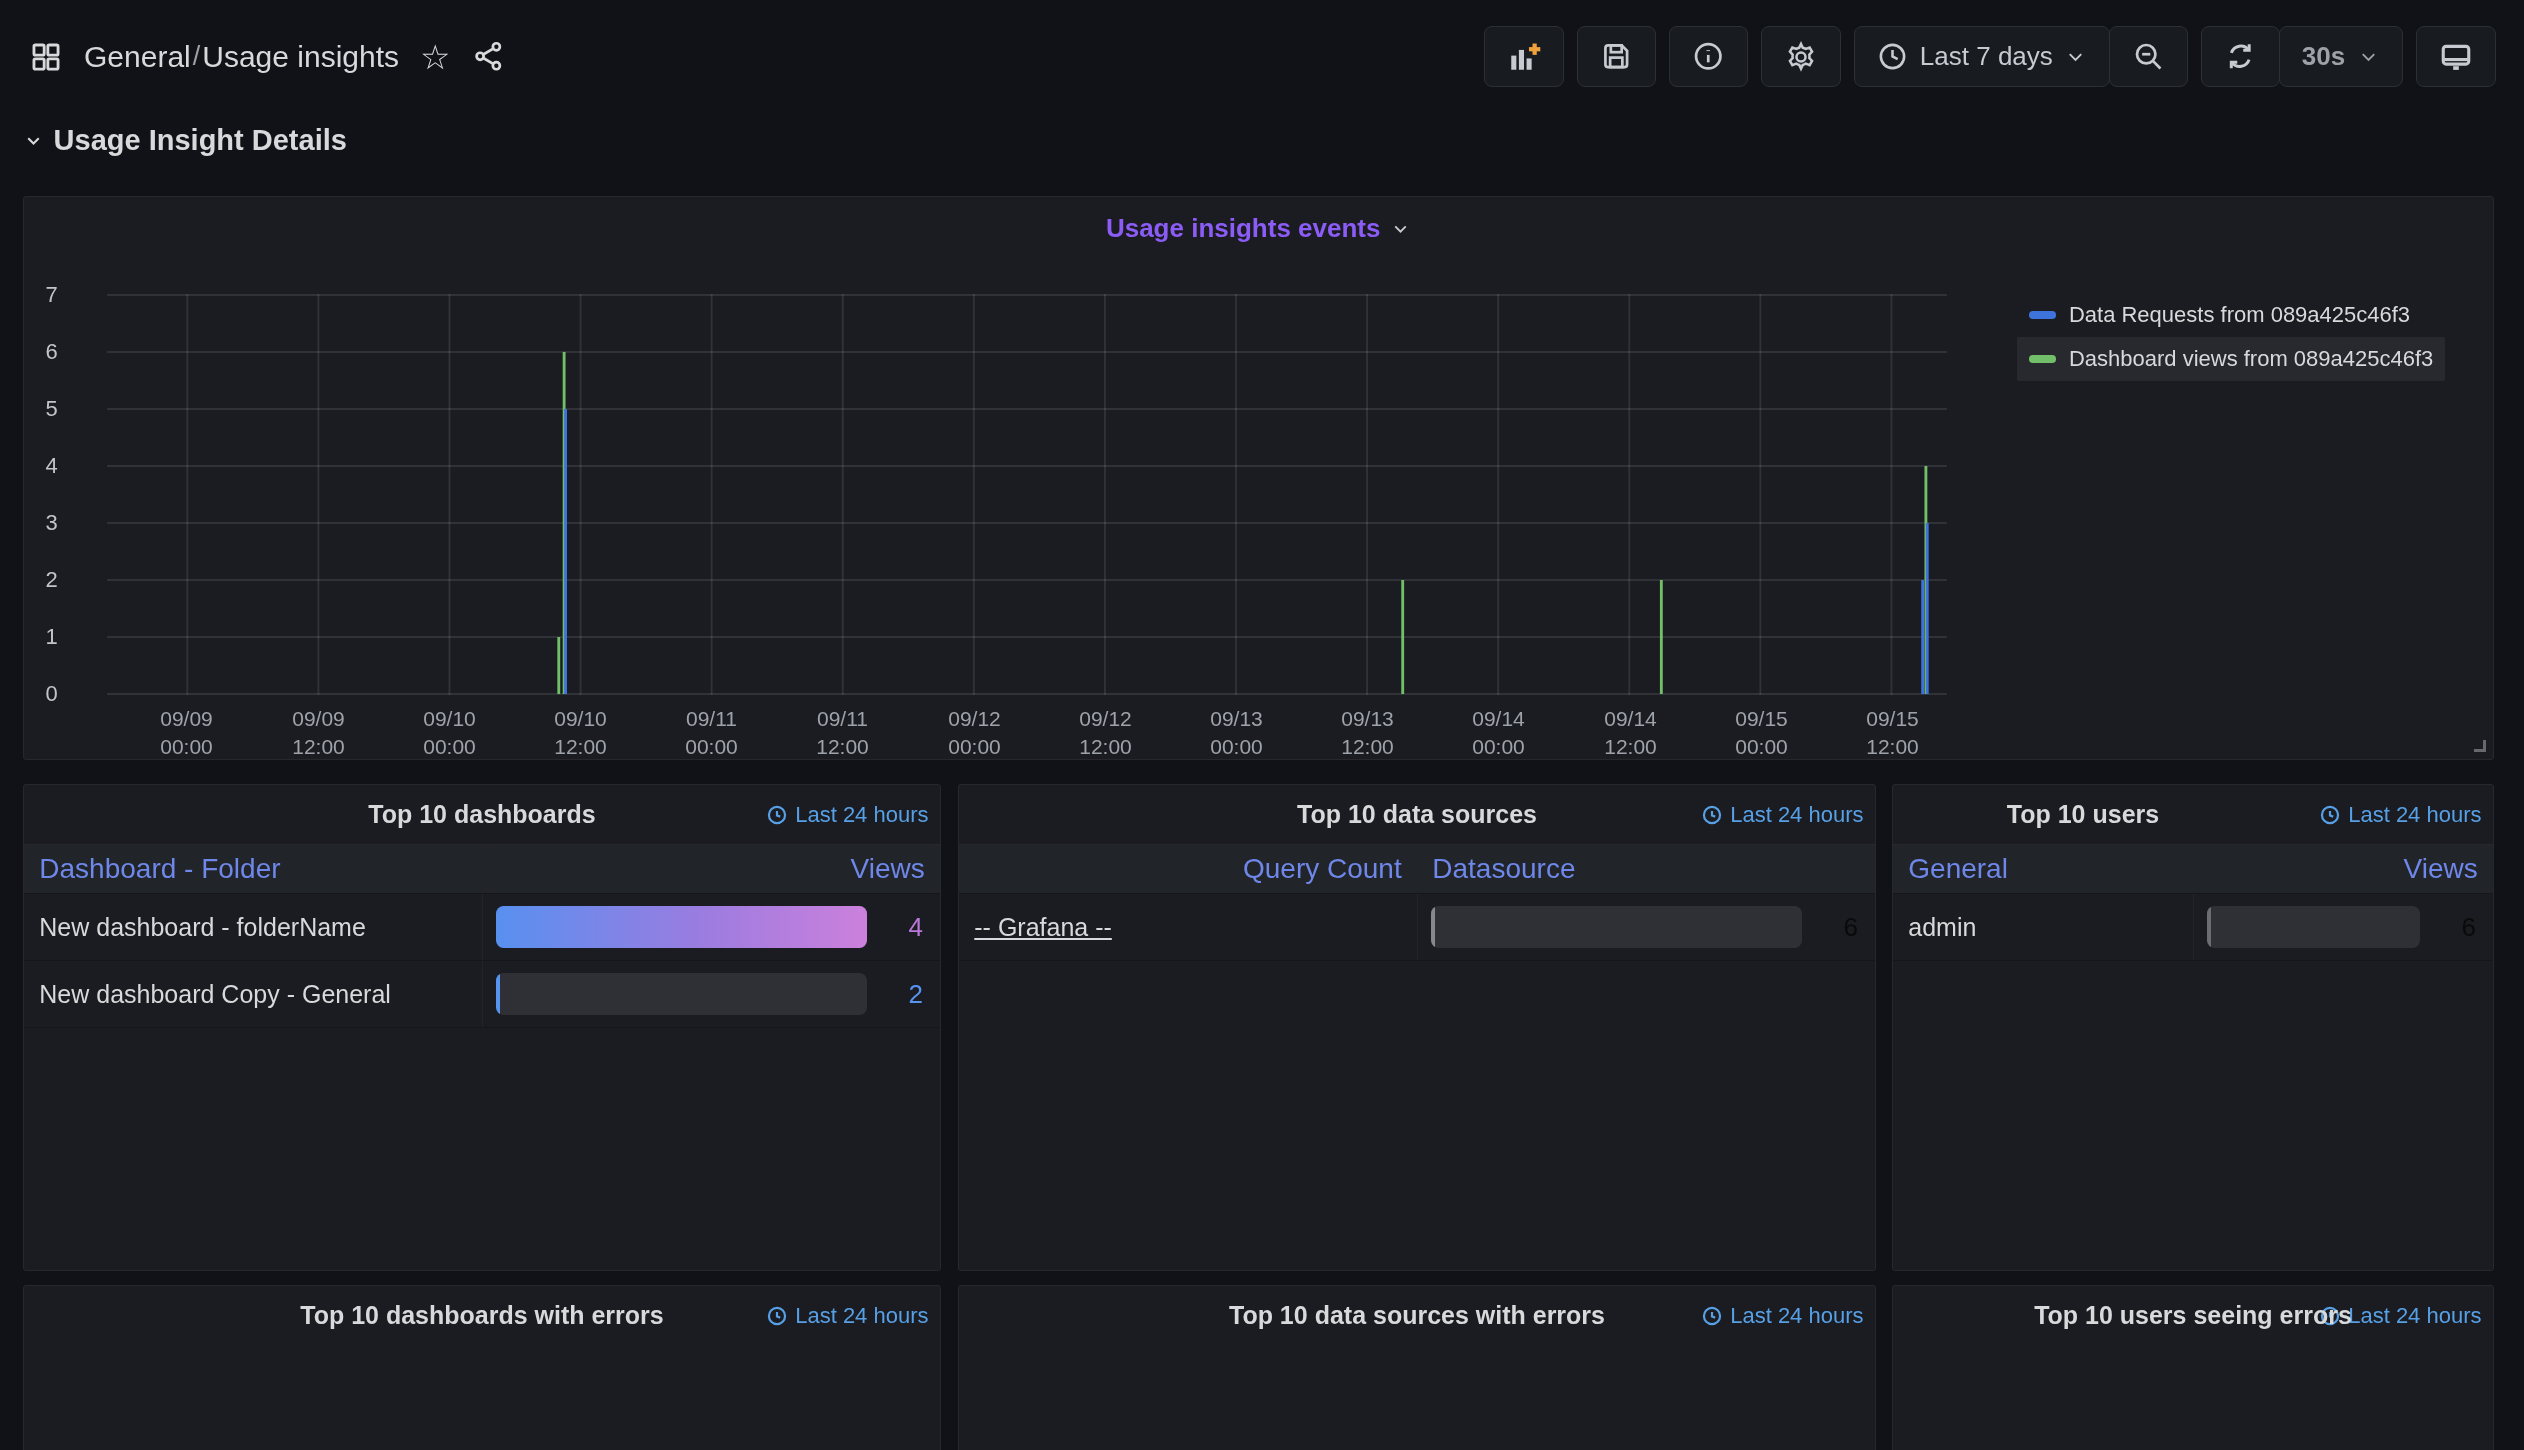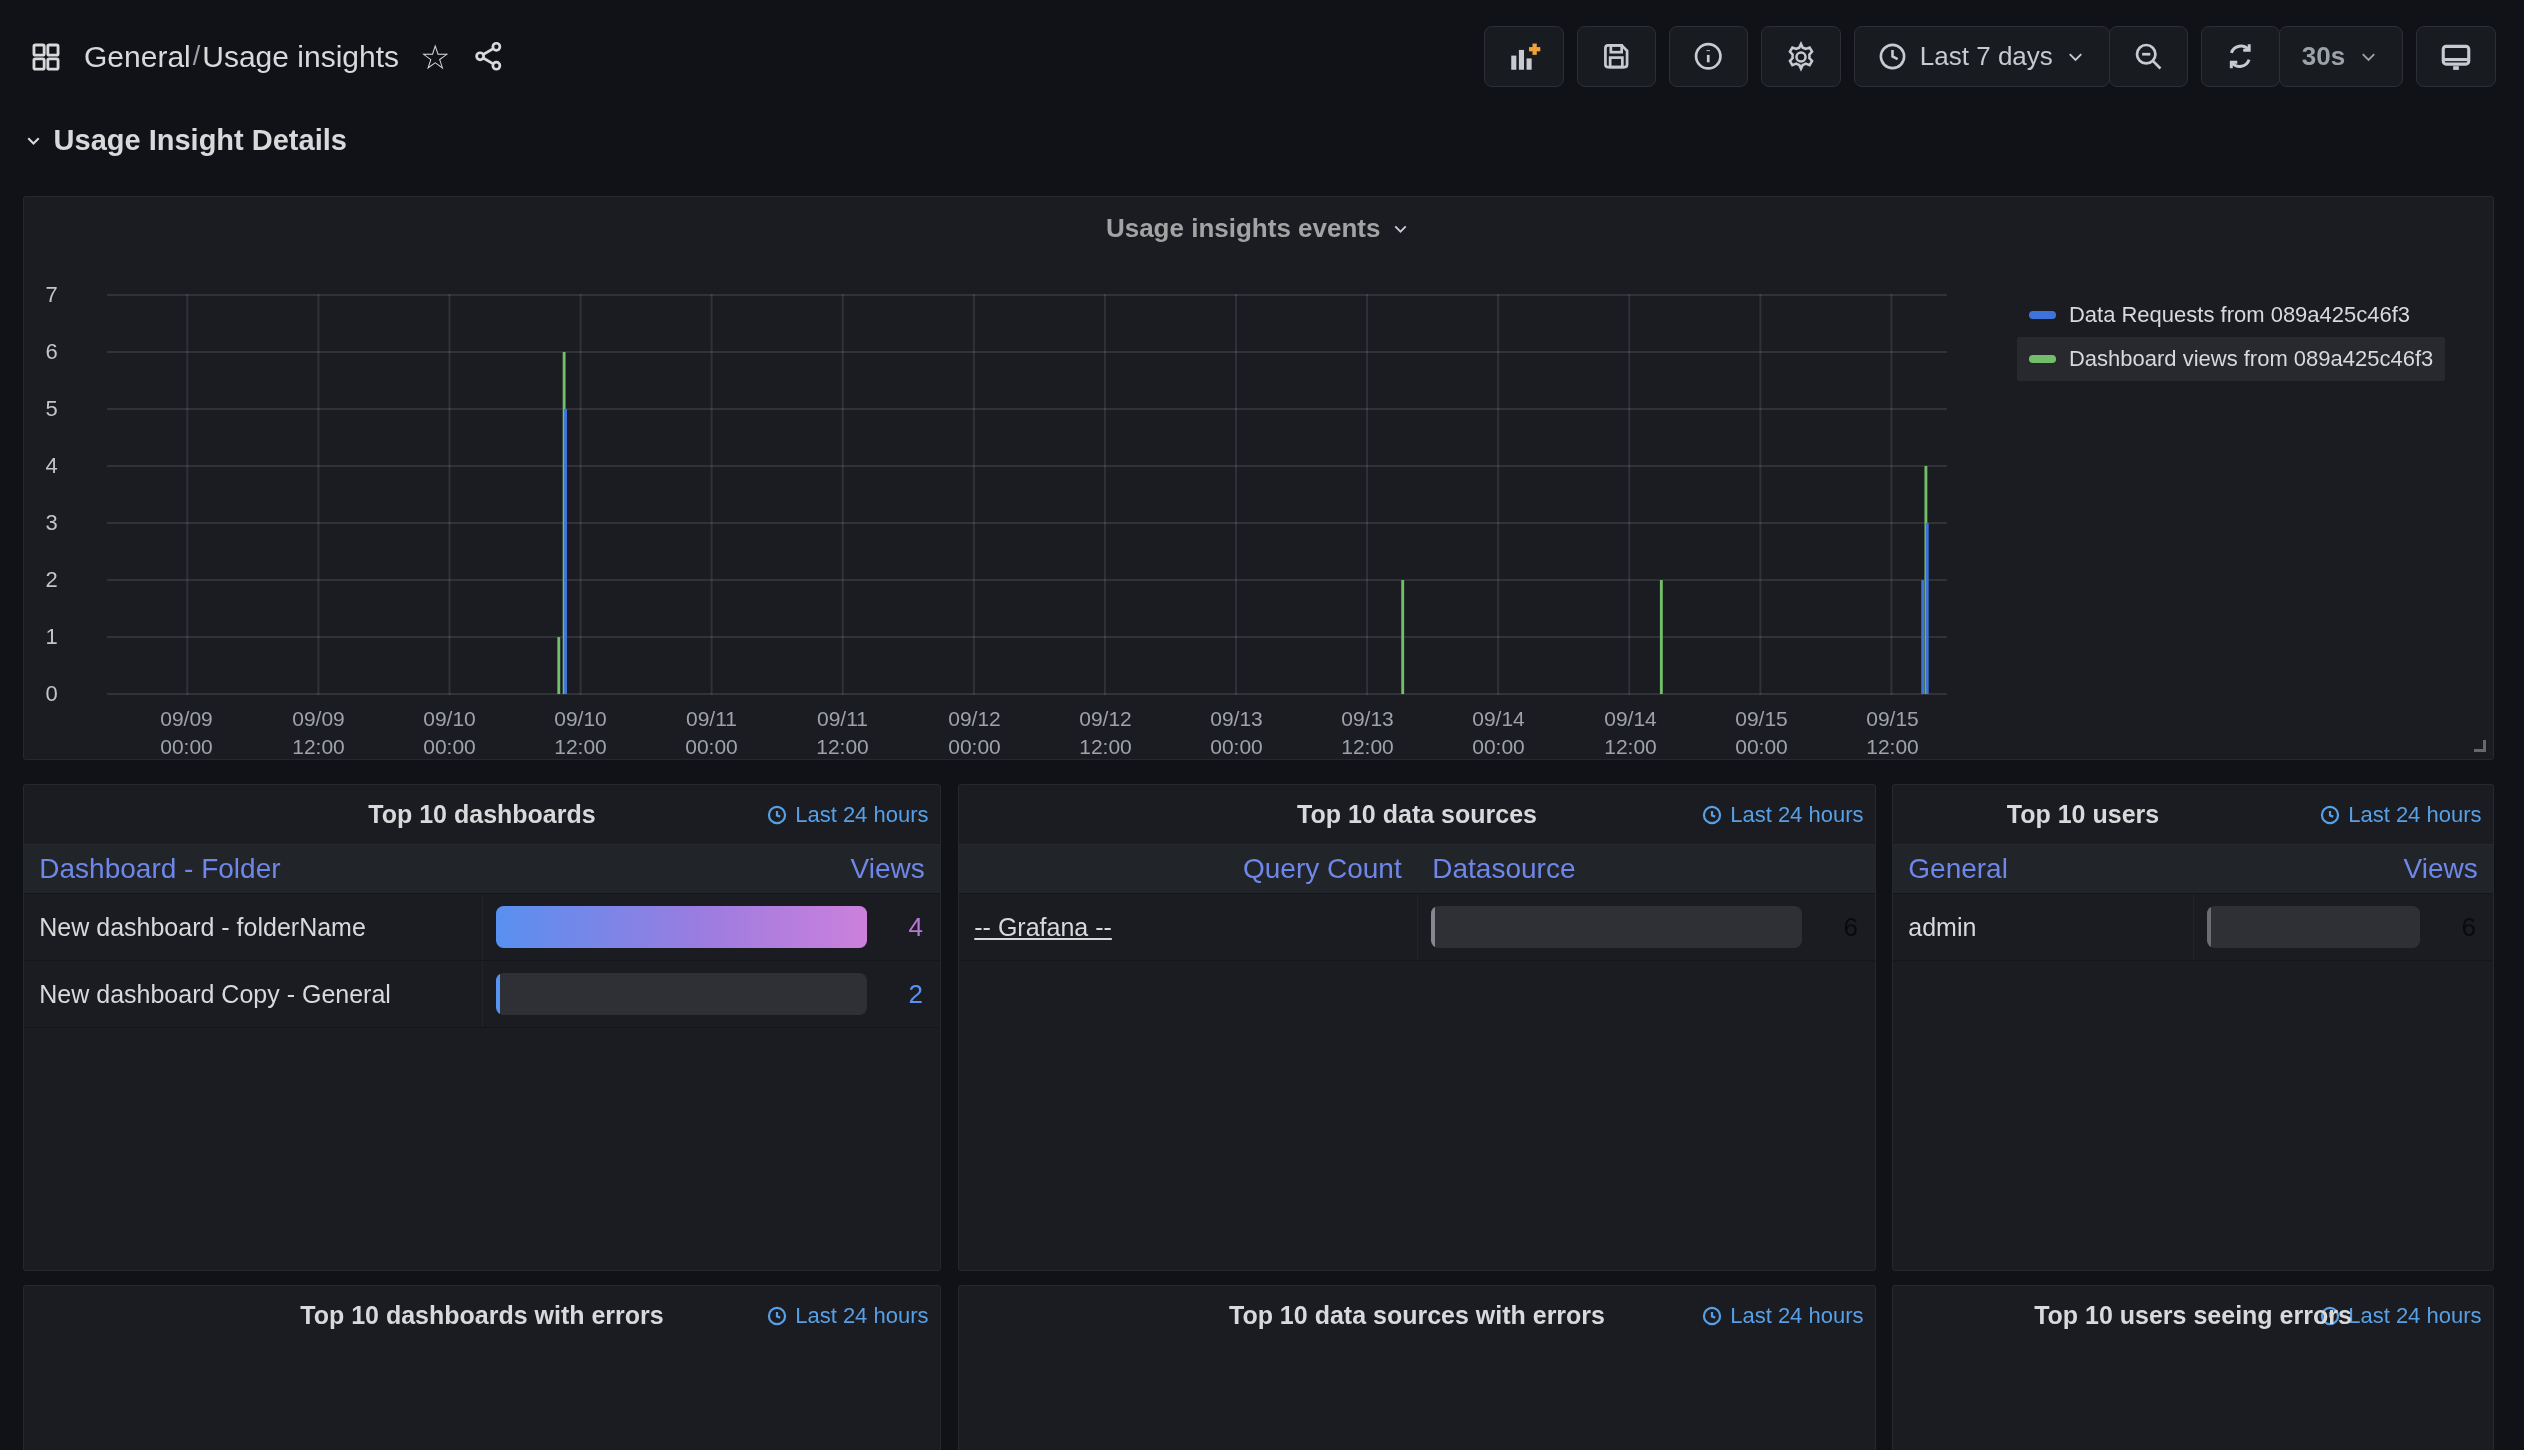--- a/index.html
+++ b/index.html
@@ -39,21 +39,21 @@
   
   .panel { position:absolute; background:#1A1C21; border:1px solid #26282E; border-radius:2.9px; }
   .ptitle-row { position:relative; height:59px; display:flex; align-items:center; justify-content:center; }
   .ptitle { font-size:25px; font-weight:bold; color:#D8D9DA; white-space:nowrap; position:relative; z-index:2; cursor:pointer; }
   .time-info { position:absolute; right:11.5px; top:50%; transform:translateY(-50%);
     display:flex; align-items:center; gap:7.6px; color:#57A0E6; font-size:22px; font-weight:normal; white-space:nowrap; z-index:1; }
 
   
   .chart-title-row { position:absolute; top:0; left:0; right:0; height:63px;
     display:flex; align-items:center; justify-content:center; gap:9.6px; cursor:pointer; }
-  .chart-title { font-size:26px; font-weight:bold; color:#a3a3a3; }
+  .chart-title { font-size:26px; font-weight:bold; color:#8b5cf6; }
   .y-axis { position:absolute; left:5.7px; top:97px; width:44px; height:401px; }
   .ylab { position:absolute; left:0; width:100%; text-align:center; font-size:22px; color:#C2C4CA; }
   .plot-svg { position:absolute; left:82px; top:97px; width:1842px; height:401px; cursor:crosshair; }
   .x-axis { position:absolute; left:82px; top:508px; width:1842px; height:59px; }
   .xlab { position:absolute; top:0; width:153px; margin-left:-76px; text-align:center;
     font-size:21px; line-height:28px; color:#9EA2AA; }
   .xlab span { display:block; }
   .legend { position:absolute; left:1993px; top:96px; list-style:none; }
   .legend li { display:flex; align-items:center; height:44px; padding:0 11.5px; border-radius:1.9px;
     font-size:22px; color:#D8D9DA; cursor:pointer; white-space:nowrap; }

